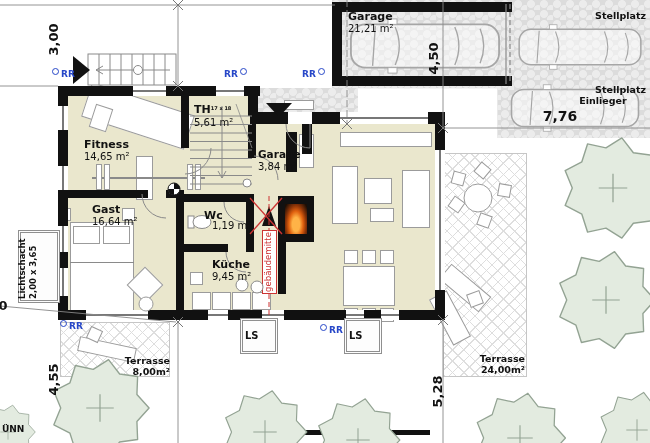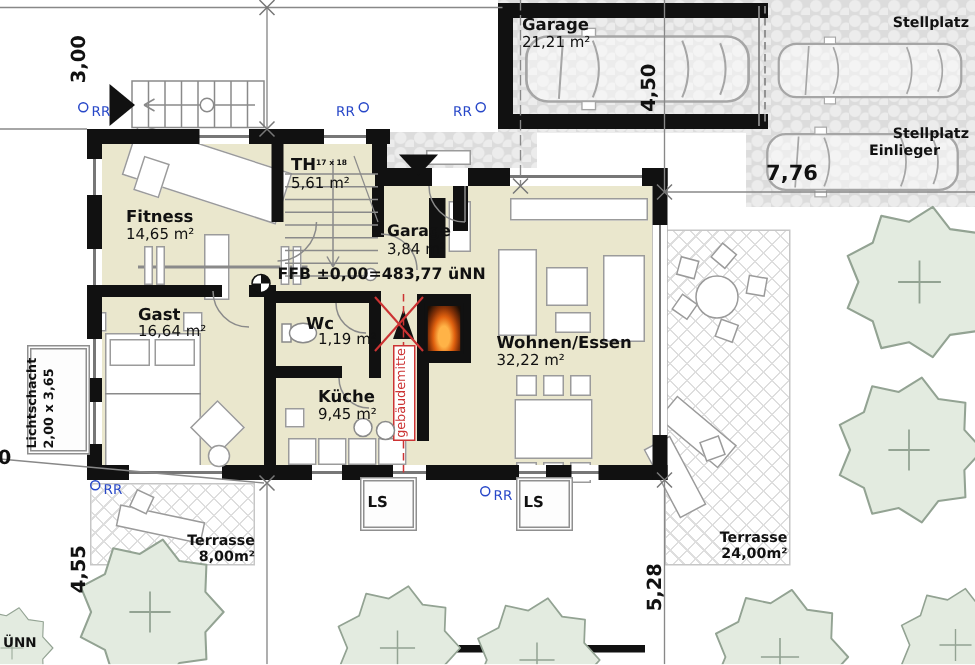--- a/index.html
+++ b/index.html
@@ -25,21 +25,21 @@
   .box2{position:absolute;z-index:55;border:3px double #8f8f8f;background:#fdfdfd;box-sizing:border-box;}
   .overlay{position:absolute;left:0;top:0;z-index:60;pointer-events:none;}
   
   .lbl{position:absolute;z-index:65;line-height:1.2;white-space:nowrap;}
   .room-name{font-weight:bold;font-size:11px;display:block;}
   .room-area{font-size:10px;display:block;}
   .small-b{font-weight:bold;font-size:9.5px;}
   .right{text-align:right;}
   .dim{position:absolute;z-index:65;font-weight:bold;font-size:13px;text-align:center;white-space:nowrap;}
   .rot{transform:rotate(-90deg);transform-origin:center;}
-  .rr{position:absolute;z-index:65;color:#2747c8;font-weight:normal;font-size:9px;white-space:nowrap;}
+  .rr{position:absolute;z-index:65;color:#2747c8;font-weight:bold;font-size:9px;white-space:nowrap;}
   .rr .circ{display:inline-block;width:5px;height:5px;border:1px solid #2747c8;border-radius:50%;vertical-align:2px;margin:0 2px;}
   .steps{font-size:5px;font-weight:bold;vertical-align:3px;}
   .level-text{font-weight:bold;font-size:10.5px;line-height:1.18;}
   .gmitte-box{position:absolute;z-index:55;border:1px solid #cc3333;background:#fff;box-sizing:border-box;}
   .gmitte-text{position:absolute;z-index:65;color:#cc3333;font-size:8.5px;text-align:center;white-space:nowrap;}
   .licht-text{position:absolute;z-index:65;font-size:8.5px;font-weight:bold;line-height:1.25;text-align:left;white-space:nowrap;}
   .thick-line{position:absolute;z-index:35;background:#111;}
 </style>
 </head>
 <body>
@@ -281,24 +281,20 @@
   <div class="lbl" style="left:204px;top:204px;">
     <span style="font-weight:bold;font-size:11px;">Wc</span>
   </div>
   <div class="lbl" style="left:212px;top:214px;">
     <span style="font-size:10px;">1,19 m²</span>
   </div>
   <div class="lbl" style="left:212px;top:258px;">
     <span class="room-name">Küche</span>
     <span class="room-area">9,45 m²</span>
   </div>
-  <div class="lbl" style="left:331px;top:222px;">
-    <span class="room-name">Wohnen/Essen</span>
-    <span class="room-area">32,22 m²</span>
-  </div>
   <div class="lbl" style="left:348px;top:10px;">
     <span class="room-name">Garage</span>
     <span class="room-area">21,21 m²</span>
   </div>
 
   <div class="lbl small-b right" style="left:560px;top:10px;width:86px;">
     <span>Stellplatz</span>
   </div>
   <div class="lbl small-b right" style="left:560px;top:84px;width:86px;">
     <span style="display:block;">Stellplatz</span>
@@ -307,30 +303,29 @@
   <div class="lbl small-b right" style="left:100px;top:355px;width:70px;">
     <span style="display:block;">Terrasse</span>
     <span style="display:block;">8,00m²</span>
   </div>
   <div class="lbl small-b right" style="left:455px;top:353px;width:70px;">
     <span style="display:block;">Terrasse</span>
     <span style="display:block;">24,00m²</span>
   </div>
 
   <div class="lbl level-text" style="left:185px;top:177px;">
-    <span style="display:block;">FFB ±0,00=483,77 üNN</span>
   </div>
 
   <div class="dim rot" style="left:33px;top:32px;width:40px;">
     <span>3,00</span>
   </div>
   <div class="dim rot" style="left:413px;top:51px;width:40px;">
     <span>4,50</span>
   </div>
-  <div class="dim" style="left:498px;top:108px;width:60px;font-size:14px;">
+  <div class="dim" style="left:530px;top:108px;width:60px;font-size:14px;">
     <span>7,76</span>
   </div>
   <div class="dim rot" style="left:33px;top:372px;width:40px;">
     <span>4,55</span>
   </div>
   <div class="dim rot" style="left:417px;top:384px;width:40px;">
     <span>5,28</span>
   </div>
   <div class="dim" style="left:-4px;top:298px;width:14px;">
     <span>0</span>

